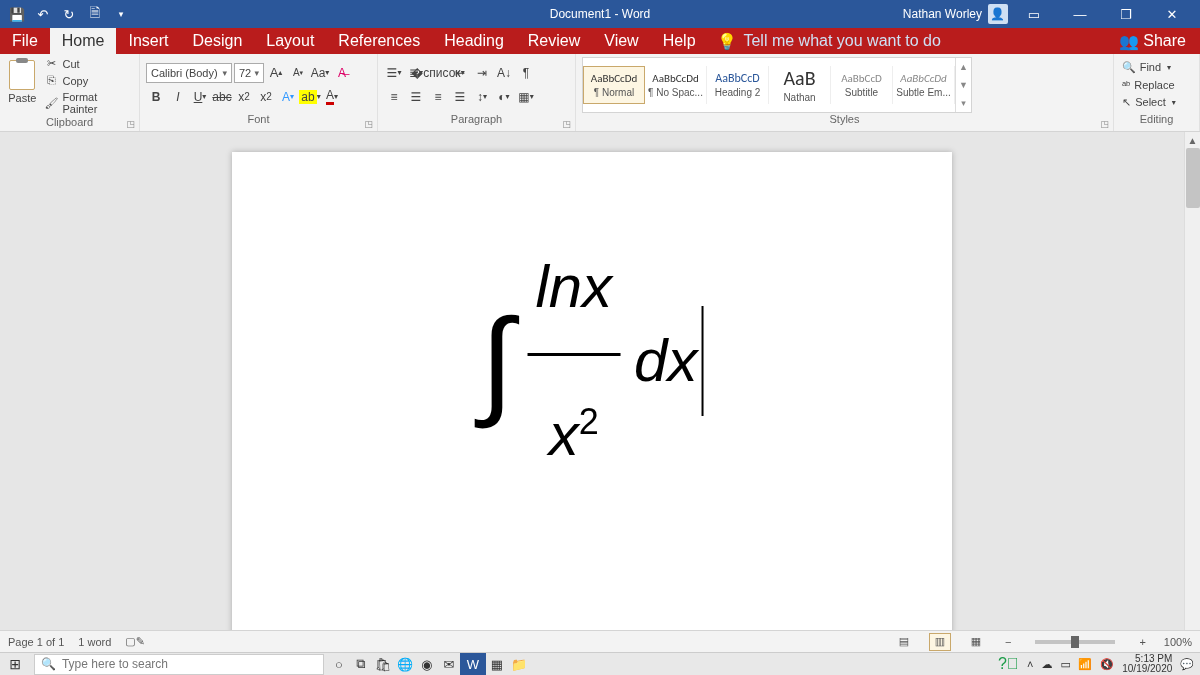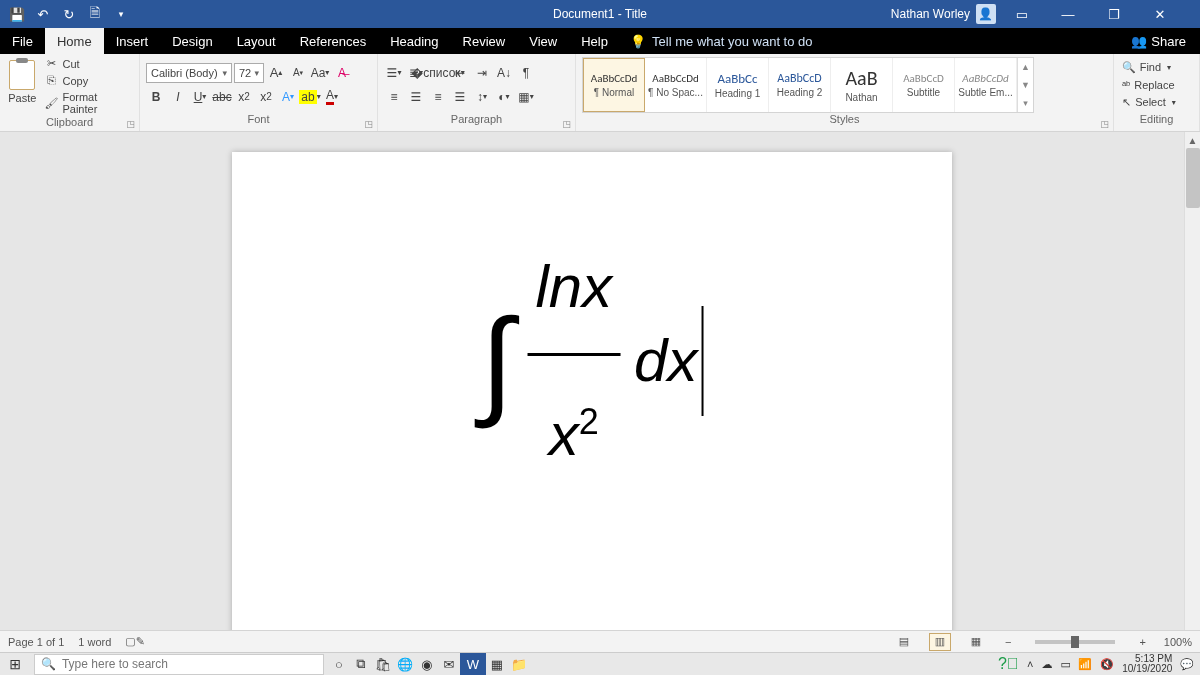--- a/index.html
+++ b/index.html
@@ -2,25 +2,25 @@
 <html><head>
 <meta charset="utf-8">
 <style>
 * { margin: 0; padding: 0; box-sizing: border-box; font-family: "Segoe UI", Arial, sans-serif; }
 body { background: #fff; width: 1200px; height: 675px; overflow: hidden; position: relative; }
 
 .titlebar { height: 28px; background: #2b579a; color: #fff; display: flex; align-items: center; font-size: 12px; position: relative; }
 .qat { display: flex; align-items: center; gap: 4px; padding-left: 6px; }
 .qat .qbtn { width: 22px; height: 22px; display: flex; align-items: center; justify-content: center; color: #fff; font-size: 13px; }
 .title-center { position: absolute; left: 50%; transform: translateX(-50%); font-size: 12px; }
-.title-right { position: absolute; right: 0; display: flex; align-items: center; gap: 6px; padding-right: 20px; }
+.title-right { position: absolute; right: 0; display: flex; align-items: center; gap: 6px; padding-right: 8px; }
 .user-box { display: flex; align-items: center; gap: 6px; }
 .wbtn { width: 40px; height: 28px; display: flex; align-items: center; justify-content: center; font-size: 13px; }
 
-.tabs { height: 26px; background: #000000; display: flex; align-items: stretch; color: #fff; font-size: 13px; }
+.tabs { height: 26px; background: #b91c1c; display: flex; align-items: stretch; color: #fff; font-size: 16px; }
 .tab { padding: 0 12px; display: flex; align-items: center; cursor: pointer; }
 .tab.active { background: #f3f3f3; color: #333; }
 .tabs .spacer { flex: 1; }
 .tellme { display: flex; align-items: center; gap: 6px; padding: 0 10px; color: #cfe0f4; }
 .share { padding: 0 14px; display: flex; align-items: center; gap: 4px; }
 
 .ribbon { height: 78px; background: #f3f3f3; border-bottom: 1px solid #d4d4d4; display: flex; font-size: 11px; color: #444; }
 .group { border-right: 1px solid #e1e1e1; display: flex; flex-direction: column; padding: 2px 6px 0 6px; }
 .group .body { flex: 1; display: flex; align-items: center; gap: 4px; }
 .group .label { height: 18px; text-align: center; font-size: 11px; color: #666; position: relative; }
@@ -37,21 +37,21 @@
 .font-name { width:86px; height:20px; border:1px solid #ababab; background:#fff; display:flex; align-items:center; padding:0 4px; font-size:11px;}
 .font-size { width:30px; height:20px; border:1px solid #ababab; background:#fff; display:flex; align-items:center; padding:0 4px; font-size:11px;}
 .sq { width:20px; height:20px; display:flex; align-items:center; justify-content:center; font-size:12px; }
 .font-bottom { display:flex; align-items:center; gap:2px; margin-top:4px;}
 .font-col { display:flex; flex-direction:column; }
 
 .para-rows { display:flex; flex-direction:column; gap:4px; }
 .para-row { display:flex; gap:2px; }
 
 .styles-gal { display:flex; align-items:center; gap:0; border:1px solid #d4d4d4; background:#fff; height:56px; }
-.style-item { width:62px; height:54px; display:flex; flex-direction:column; align-items:center; justify-content:center; border-right:1px solid #eee; }
+.style-item { width:62px; height:38px; display:flex; flex-direction:column; align-items:center; justify-content:center; border-right:1px solid #eee; }
 .style-item.sel { border:1px solid #c9a86b; background:#fdf6e3;}
 .style-prev { font-family: Calibri, serif; color:#333; }
 .style-name { font-size:10px; color:#555; margin-top:2px; white-space:nowrap; overflow:hidden; text-overflow:ellipsis; width:58px; text-align:center;}
 .gal-more { width:16px; display:flex; flex-direction:column; justify-content:space-around; align-items:center; color:#888; font-size:9px; border-left:1px solid #ddd; height:54px;}
 
 .editing-list { display:flex; flex-direction:column; gap:3px; font-size:11px; }
 .editing-item { display:flex; align-items:center; gap:4px; padding:1px 2px; }
 
 .doc-area { position:absolute; top:132px; bottom:23px; left:0; right:16px; background:#e6e6e6; display:flex; justify-content:center; overflow:hidden; }
 .page { width:720px; margin-top:20px; background:#fff; box-shadow:0 0 6px rgba(0,0,0,.25); height:900px; position:relative; }
@@ -87,21 +87,21 @@
 <body>
 
 <div class="titlebar">
   <div class="qat">
     <div class="qbtn">💾</div>
     <div class="qbtn">↶</div>
     <div class="qbtn">↻</div>
     <div class="qbtn">🗎</div>
     <div class="qbtn" style="font-size:9px;">▾</div>
   </div>
-  <div class="title-center">Document1 - Title</div>
+  <div class="title-center">Document1 - Word</div>
   <div class="title-right">
     <div class="user-box">
       <span>Nathan Worley</span>
       <span style="width:20px;height:20px;background:#cfe0f4;border-radius:2px;display:flex;align-items:center;justify-content:center;color:#2b579a;">👤</span>
     </div>
     <div class="wbtn">▭</div>
     <div class="wbtn">—</div>
     <div class="wbtn">❐</div>
     <div class="wbtn">✕</div>
   </div>
@@ -232,24 +232,20 @@
   <div class="group" style="flex:1;">
     <div class="body">
       <div class="styles-gal" id="styles-gal">
           <div class="style-item sel">
             <div class="style-prev" style="font-size: 11px;">AaBbCcDd</div>
             <div class="style-name">¶ Normal</div>
           </div>
           <div class="style-item">
             <div class="style-prev" style="font-size: 11px;">AaBbCcDd</div>
             <div class="style-name">¶ No Spac...</div>
-          </div>
-          <div class="style-item">
-            <div class="style-prev" style="font-size: 13px; color: rgb(43, 87, 154);">AaBbCc</div>
-            <div class="style-name">Heading 1</div>
           </div>
           <div class="style-item">
             <div class="style-prev" style="font-size: 12px; color: rgb(43, 87, 154);">AaBbCcD</div>
             <div class="style-name">Heading 2</div>
           </div>
           <div class="style-item">
             <div class="style-prev" style="font-size: 20px;">AaB</div>
             <div class="style-name">Nathan</div>
           </div>
           <div class="style-item">

